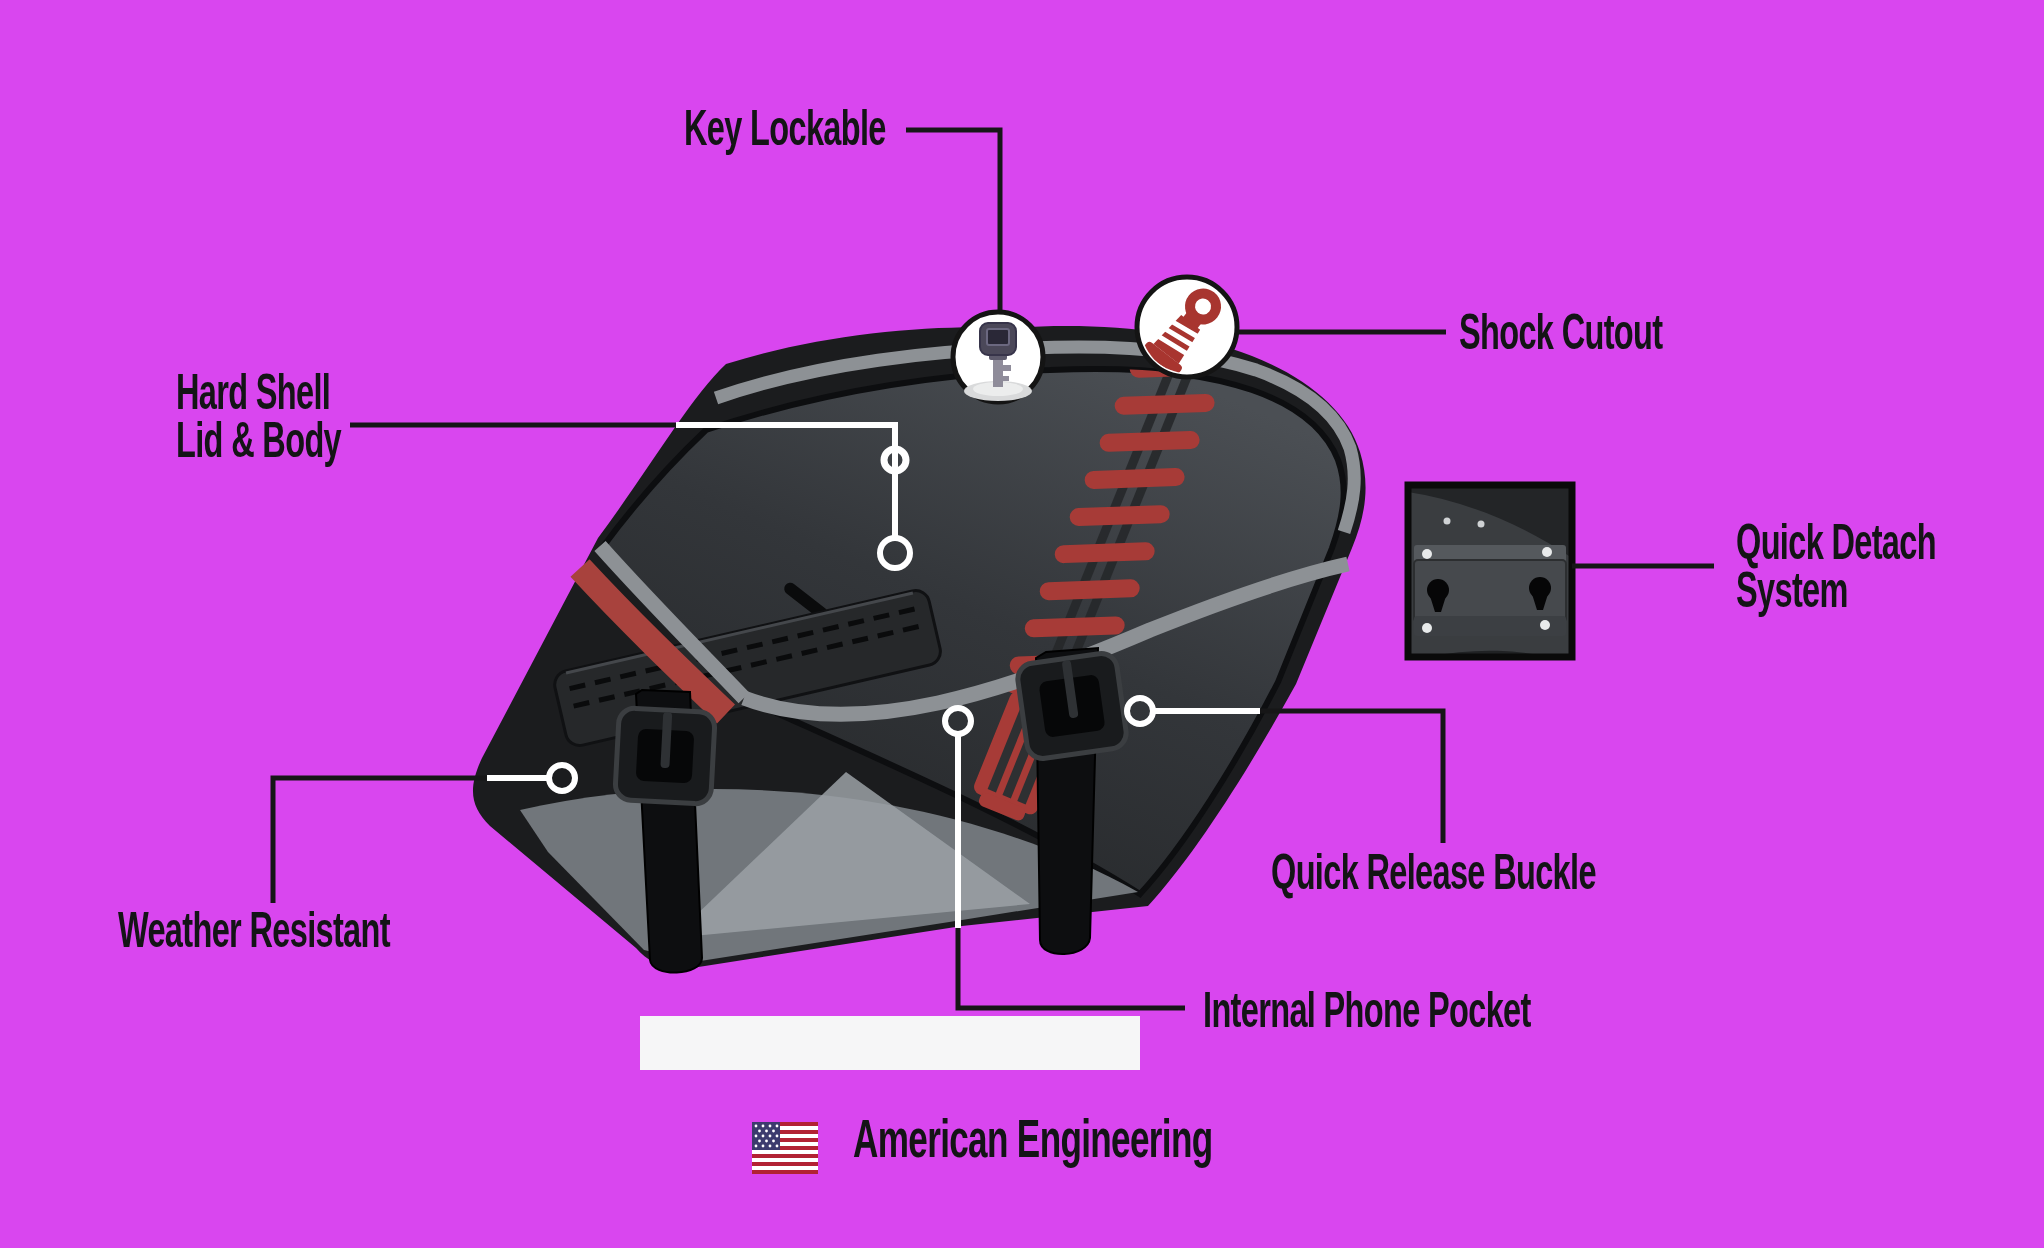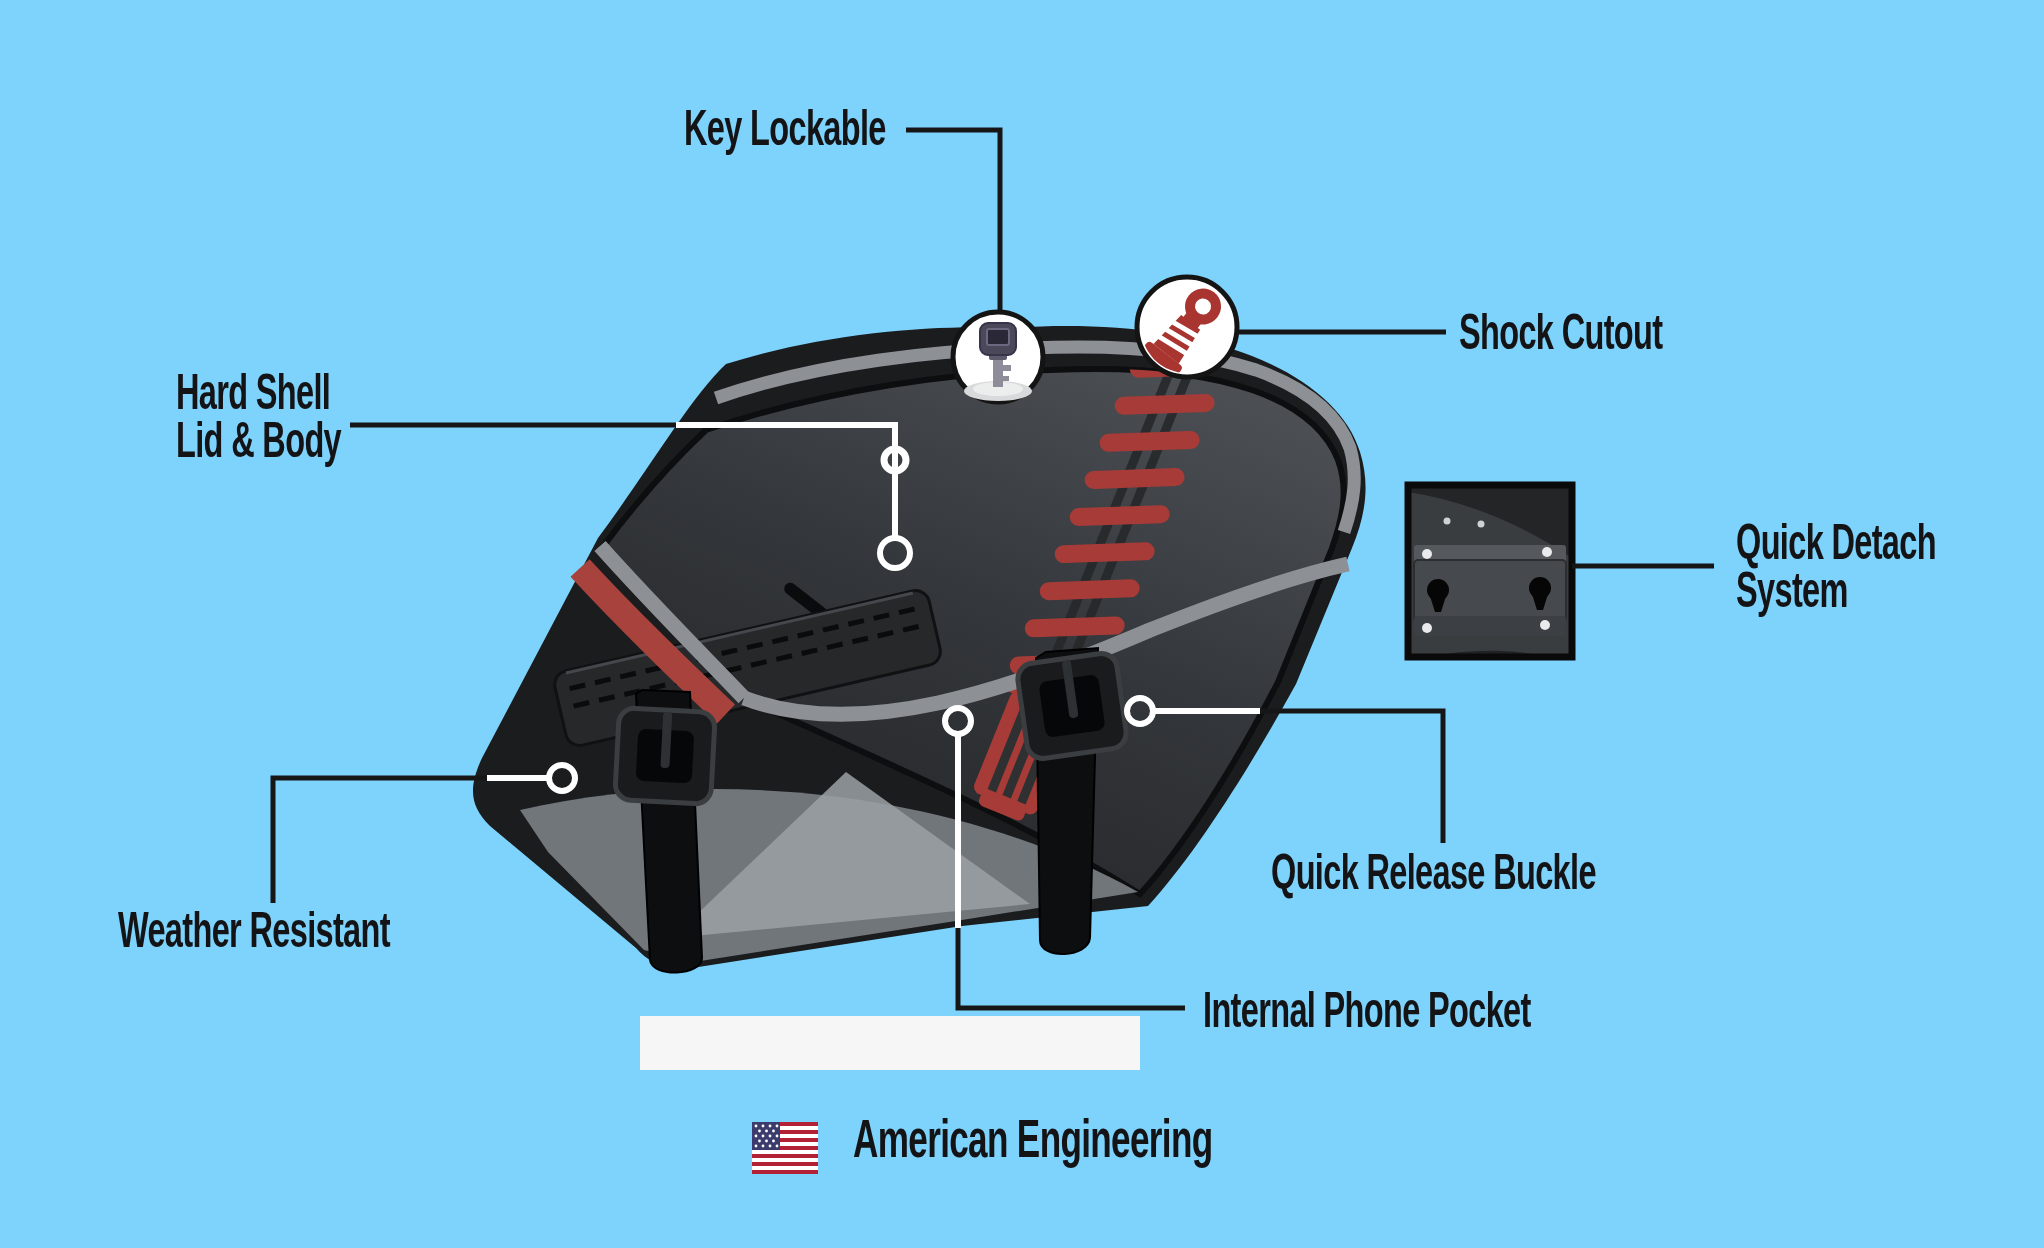--- a/index.html
+++ b/index.html
@@ -1,16 +1,16 @@
 <!DOCTYPE html>
 <html><head>
 <meta charset="utf-8">
 <style>
   html,body{margin:0;padding:0;background:#fff;}
-  #stage{position:relative;width:2044px;height:1248px;background:#7dd3fc;overflow:hidden;
+  #stage{position:relative;width:2044px;height:1248px;background:#d946ef;overflow:hidden;
          font-family:"Liberation Sans",sans-serif;}
   #art{position:absolute;left:0;top:0;width:2044px;height:1248px;}
   .label{position:absolute;font-weight:700;font-size:50px;line-height:48px;color:#141416;
          letter-spacing:-1px;white-space:nowrap;transform:scaleX(0.65);transform-origin:left top;}
   .label.big{font-size:54px;}
 </style>
 </head>
 <body>
 
 <div id="stage">

